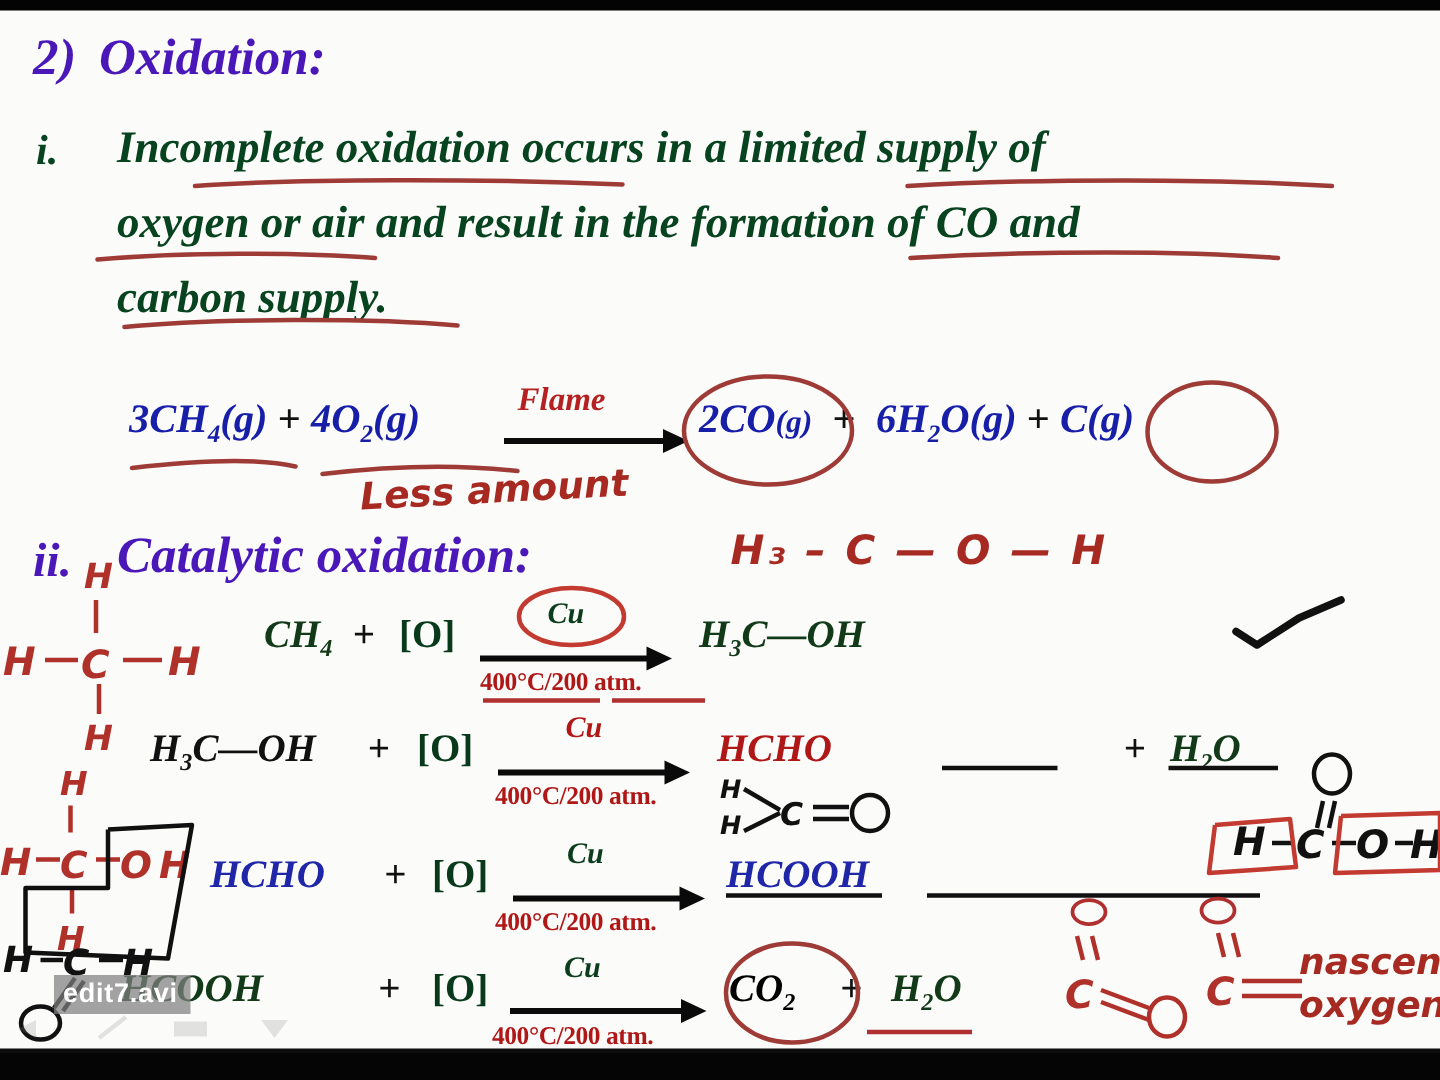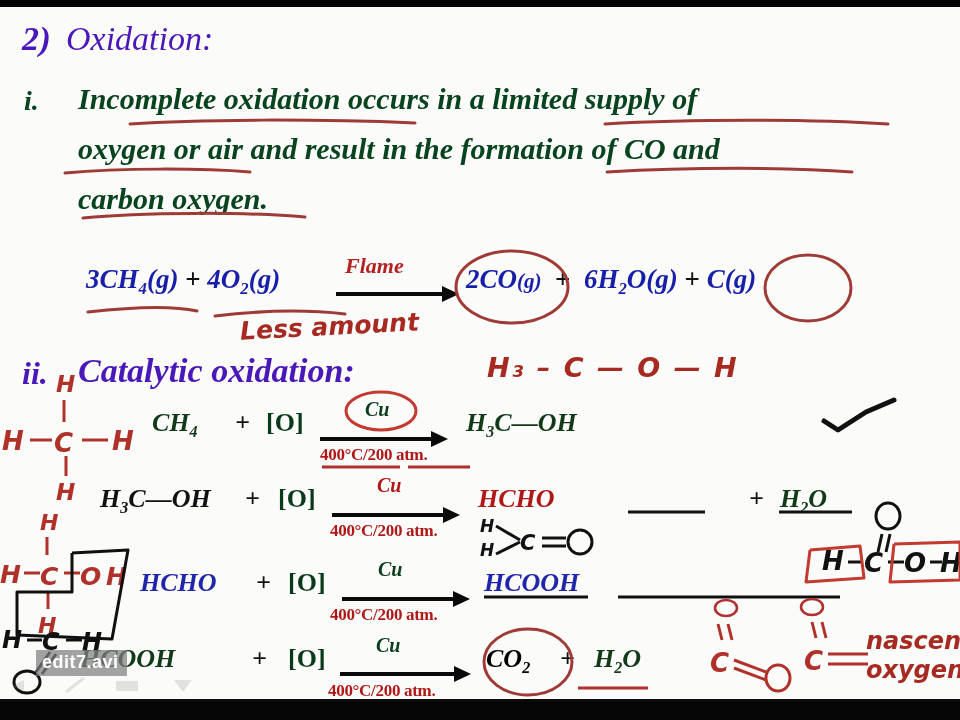--- a/index.html
+++ b/index.html
@@ -19,21 +19,21 @@
   .bar-bottom2{position:absolute;left:0;bottom:18px;width:960px;height:3px;background:#0c0c0c;z-index:60;}
 
   .abs{position:absolute;white-space:nowrap;}
 
   
   .h-num{
     left:22px;top:20px;font-style:italic;font-weight:bold;
     font-size:34px;color:#4a18b8;letter-spacing:.5px;
   }
   .h-title{
-    left:66px;top:20px;font-style:italic;font-weight:normal;
+    left:66px;top:20px;font-style:italic;font-weight:bold;
     font-size:34px;color:#4a18b8;
   }
   .rn-i{left:24px;top:85px;font-size:28px;font-weight:bold;font-style:italic;color:#08431f;}
   .body-l1{left:78px;top:82px;font-size:30px;font-weight:bold;font-style:italic;color:#08431f;}
   .body-l2{left:78px;top:132px;font-size:30px;font-weight:bold;font-style:italic;color:#08431f;}
   .body-l3{left:78px;top:182px;font-size:30px;font-weight:bold;font-style:italic;color:#08431f;}
 
   .h2-num{left:22px;top:355px;font-size:32px;font-weight:bold;font-style:italic;color:#4a18b8;}
   .h2-title{left:78px;top:352px;font-size:34px;font-weight:bold;font-style:italic;color:#4a18b8;}
 
@@ -94,21 +94,21 @@
 <div id="screen">
 
   <div class="bar-top"></div>
 
   <div class="abs h-num">2)</div>
   <div class="abs h-title">Oxidation:</div>
 
   <div class="abs rn-i">i.</div>
   <div class="abs body-l1">Incomplete oxidation occurs in a limited supply of</div>
   <div class="abs body-l2">oxygen or air and result in the formation of  CO and</div>
-  <div class="abs body-l3">carbon oxygen.</div>
+  <div class="abs body-l3">carbon supply.</div>
 
   <svg class="ink" style="left:0;top:0;width:960px;height:250px;">
     <path d="M130,124 C200,119 320,119 415,123" stroke="#9e3b36" stroke-width="3" stroke-linecap="round"></path>
     <path d="M605,124 C690,119 810,119 888,124" stroke="#9e3b36" stroke-width="3" stroke-linecap="round"></path>
     <path d="M65,173 C120,168 200,168 250,172" stroke="#9e3b36" stroke-width="3" stroke-linecap="round"></path>
     <path d="M607,172 C690,167 790,167 852,172" stroke="#9e3b36" stroke-width="3" stroke-linecap="round"></path>
     <path d="M83,218 C140,212 250,212 305,217" stroke="#9e3b36" stroke-width="3" stroke-linecap="round"></path>
   </svg>
 
   <div class="abs eq1">
@@ -139,21 +139,21 @@
     <ellipse cx="808" cy="288" rx="43" ry="33" stroke="#9e3b36" stroke-width="3"></ellipse>
   </svg>
 
   <div class="hw" style="left:240px;top:312px;font-size:25px;transform:rotate(-3deg);">Less amount</div>
 
   <div class="abs h2-num">ii.</div>
   <div class="abs h2-title">Catalytic oxidation:</div>
 
   <div class="hw" style="left:487px;top:352px;font-size:27px;letter-spacing:2px;">H₃ – C — O — H</div>
 
-  <div class="rx" style="left:152px;top:408px;color:#123a19;">
+  <div class="rx" style="left:176px;top:408px;color:#123a19;">
     <span>CH</span><sub>4</sub>
   </div>
   <div class="rx plusk" style="left:235px;top:408px;color:#111;">+</div>
   <div class="rx ox" style="left:266px;top:408px;">[O]</div>
   <div class="cond-top green" style="left:365px;top:398px;">Cu</div>
   <div class="arrow" style="left:320px;top:437px;width:130px;">
     <div class="shaft" style="width:115px;"></div>
       <div class="head" style="left:111px;"></div>
   </div>
   <div class="cond-bot" style="left:320px;top:445px;">400°C/200 atm.</div>

